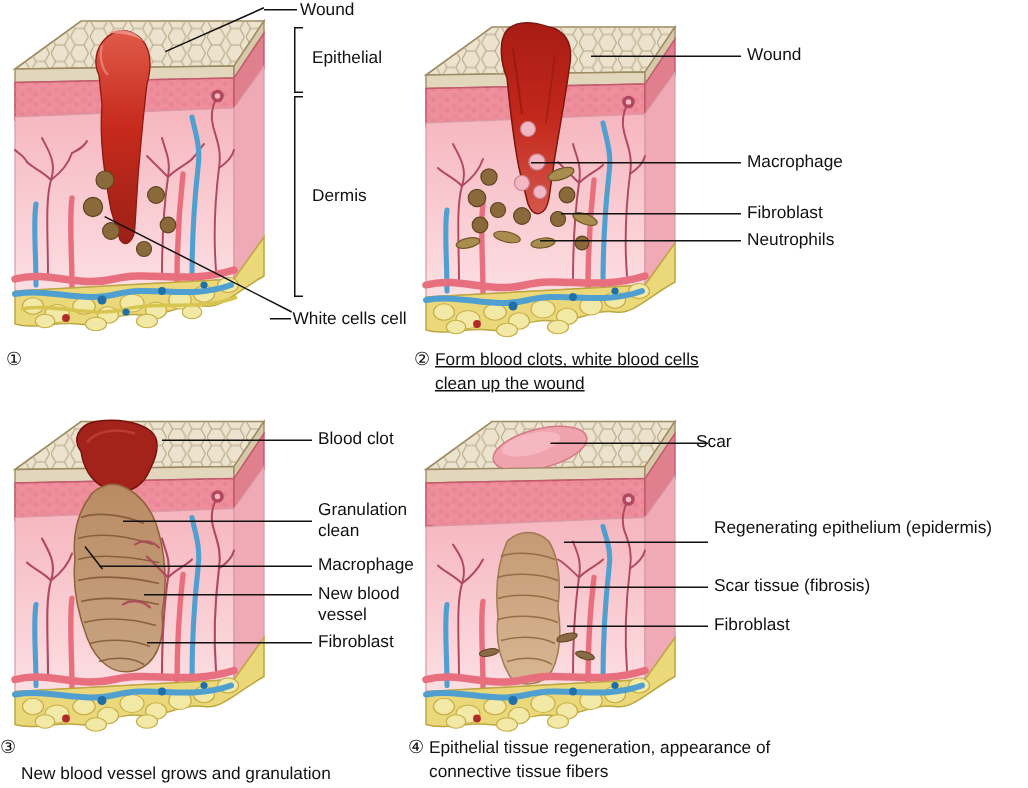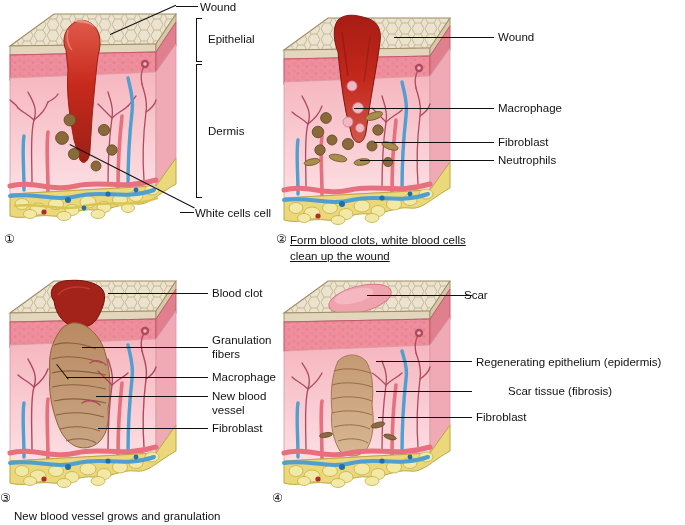--- a/index.html
+++ b/index.html
@@ -419,21 +419,21 @@
           <circle cx="128" cy="182" r="2.4" fill="#1f6fa8"></circle>
       </g>
     </svg>
   </div>
 
   <div class="lead" style="left:108px;top:28px;width:100px;"></div>
   <div class="lbl" style="left:212px;top:21px;">Blood clot</div>
 
   <div class="lead" style="left:82px;top:82px;width:126px;"></div>
   <div class="lbl" style="left:212px;top:68px;">Granulation
-fibers</div>
+clean</div>
 
   <div class="lead" style="left:66px;top:112px;width:142px;"></div>
   <div class="lead" style="left:57px;top:99px;width:19px;transform:rotate(52deg);"></div>
   <div class="lbl" style="left:212px;top:105px;">Macrophage</div>
 
   <div class="lead" style="left:96px;top:131px;width:112px;"></div>
   <div class="lbl" style="left:212px;top:124px;">New blood
 vessel</div>
 
   <div class="lead" style="left:98px;top:163px;width:110px;"></div>
@@ -559,22 +559,24 @@
         <ellipse cx="108" cy="162" rx="6.5" ry="2.4" transform="rotate(16 108 162)"></ellipse>
         <ellipse cx="44" cy="160" rx="6.5" ry="2.4" transform="rotate(-10 44 160)"></ellipse>
       </g>
     </svg>
   </div>
 
   <div class="lead" style="left:95px;top:30px;width:105px;"></div>
   <div class="lbl" style="left:192px;top:23px;">Scar</div>
 
   <div class="lead" style="left:104px;top:96px;width:96px;"></div>
-  <div class="lbl" style="left:204px;top:90px;">Regenerating epithelium (epidermis)</div>
+  <div class="lbl" style="left:204px;top:80px;">Regenerating epithelium (epidermis)</div>
 
   <div class="lead" style="left:104px;top:126px;width:96px;"></div>
-  <div class="lbl" style="left:204px;top:119px;margin-left:32px;">Scar tissue (fibrosis)</div>
+  <div class="lbl" style="left:204px;top:119px;">Scar tissue (fibrosis)</div>
 
   <div class="lead" style="left:106px;top:152px;width:94px;"></div>
   <div class="lbl" style="left:204px;top:145px;">Fibroblast</div>
 
+  <div class="cap" style="left:14px;top:226px;width:320px;">Epithelial tissue regeneration, appearance of
+connective tissue fibers</div>
   <div class="lbl" style="left:0px;top:226px;font-size:12px;">④</div>
 </div>
 
 </body></html>

